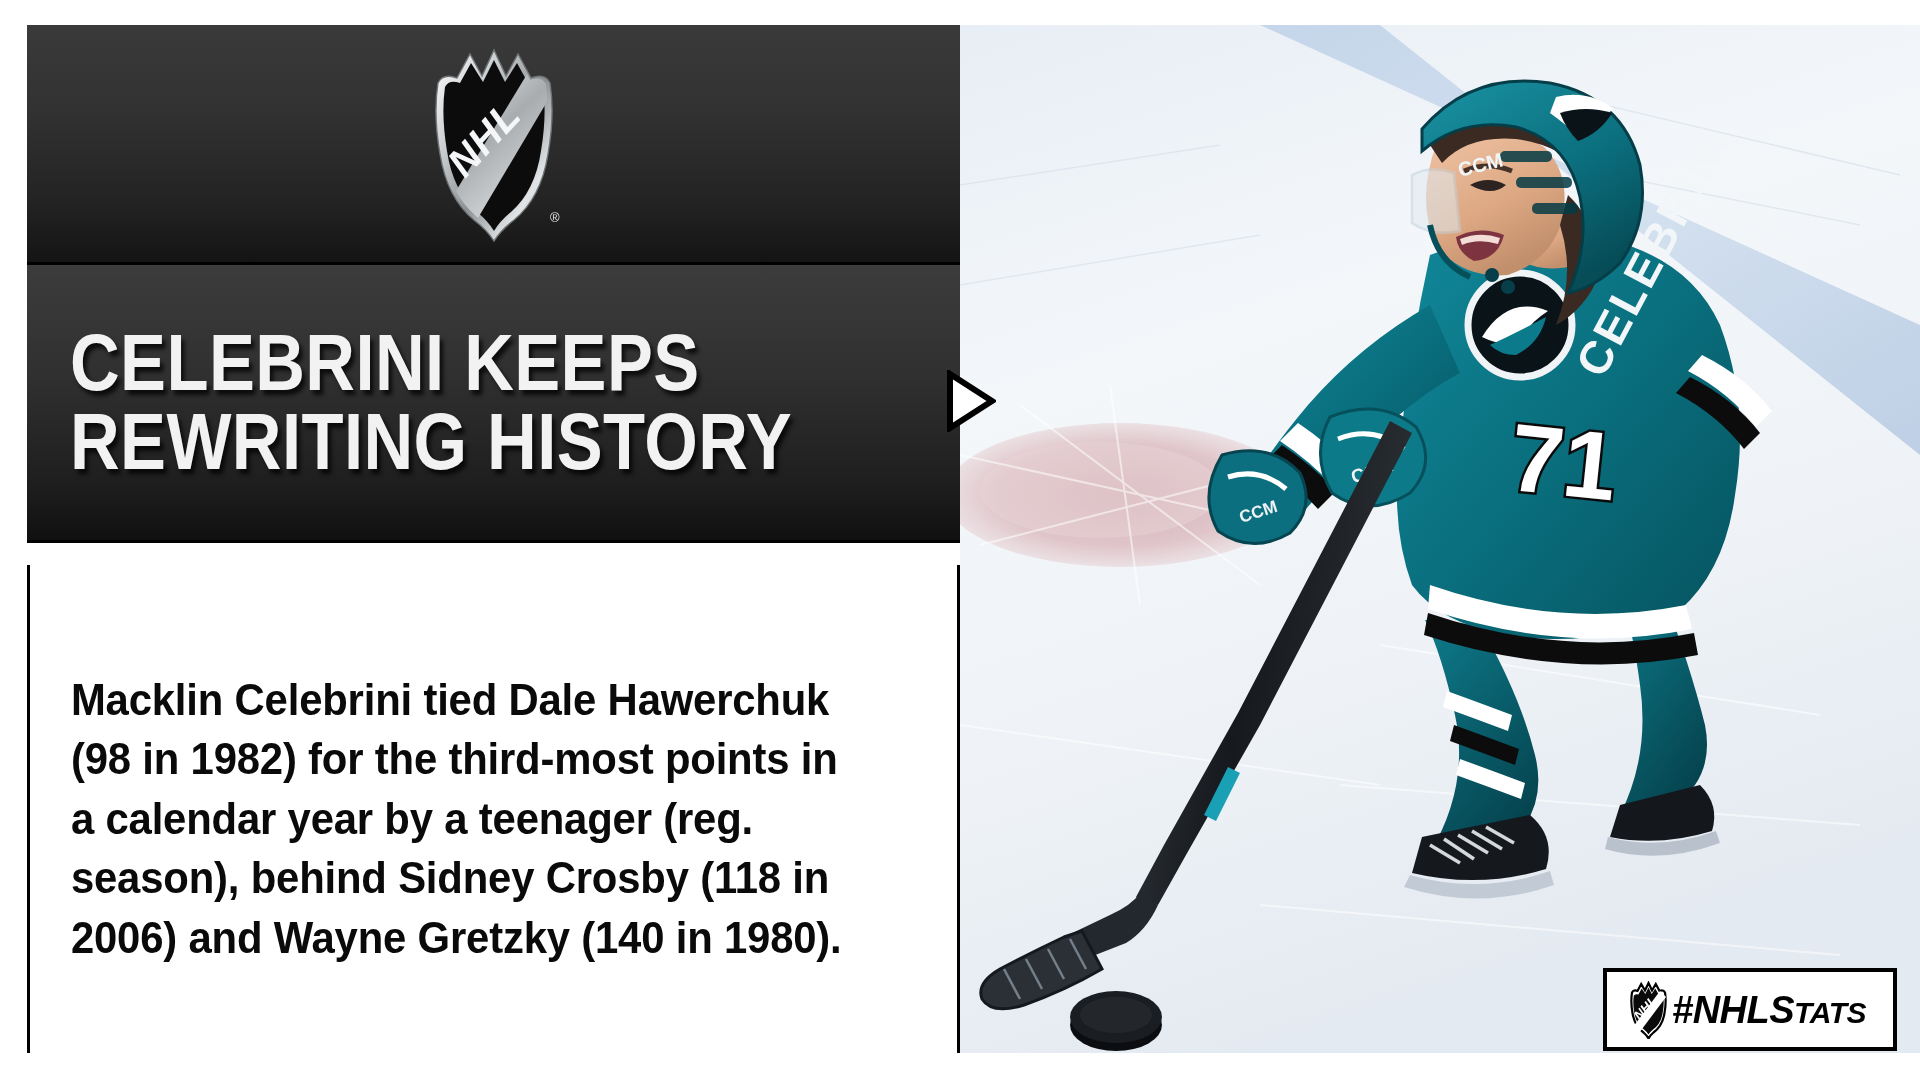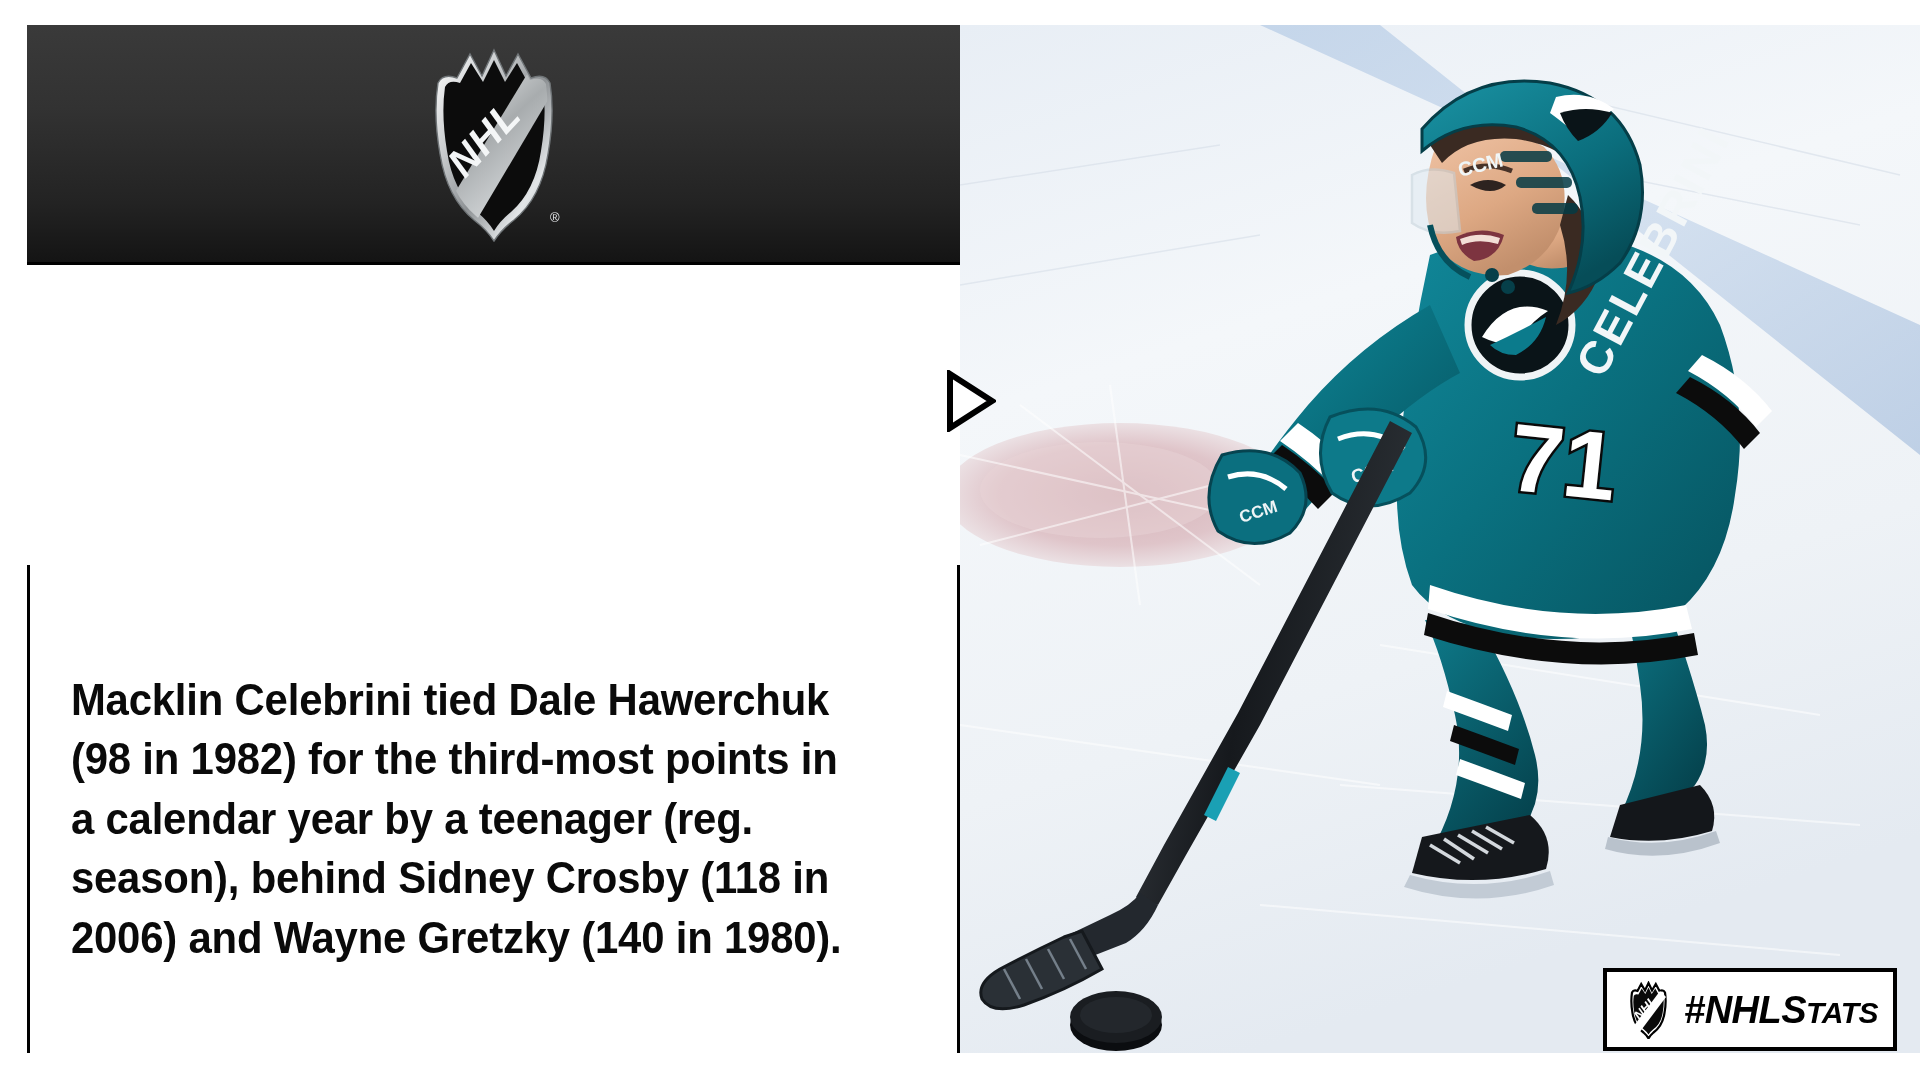--- a/index.html
+++ b/index.html
@@ -144,21 +144,20 @@
     align-items: center;
     padding-left: 18px;
   }
   .badge-shield {
     width: 47px;
     height: 58px;
     flex: 0 0 auto;
   }
   .badge-shield svg { display: block; width: 100%; height: 100%; }
   .badge-text {
-    margin-left: 12px;
     color: #000000;
     font-family: "Liberation Sans Narrow", "Liberation Sans", sans-serif;
     font-weight: 700;
     font-style: italic;
     font-size: 38px;
     letter-spacing: -0.5px;
     line-height: 1;
     white-space: nowrap;
   }
   .badge-text .sm { font-size: 30px; }
@@ -210,20 +209,24 @@
 
           <g transform="translate(80,104) rotate(-47)">
             <text x="0" y="0" text-anchor="middle" font-family="Liberation Sans, sans-serif" font-weight="700" font-style="italic" font-size="40" fill="#f4f6f7" letter-spacing="1">NHL</text>
           </g>
 
           <text x="136" y="178" font-family="Liberation Sans, sans-serif" font-size="13" fill="#e8eaec">®</text>
         </svg>
       </div>
     </div>
 
+    <div class="title-block">
+      <h1 class="headline">CELEBRINI KEEPS
+REWRITING HISTORY</h1>
+    </div>
 
     <div class="body-panel">
       <p class="body-text">Macklin Celebrini tied Dale Hawerchuk (98 in 1982) for the third-most points in a calendar year by a teenager (reg. season), behind Sidney Crosby (118 in 2006) and Wayne Gretzky (140 in 1980).</p>
     </div>
   </div>
 
   <div class="photo-panel">
     <svg viewBox="0 0 960 1028" xmlns="http://www.w3.org/2000/svg" preserveAspectRatio="xMidYMid slice">
       <defs>
         <linearGradient id="iceGrad" x1="0" y1="0" x2="0.3" y2="1">

